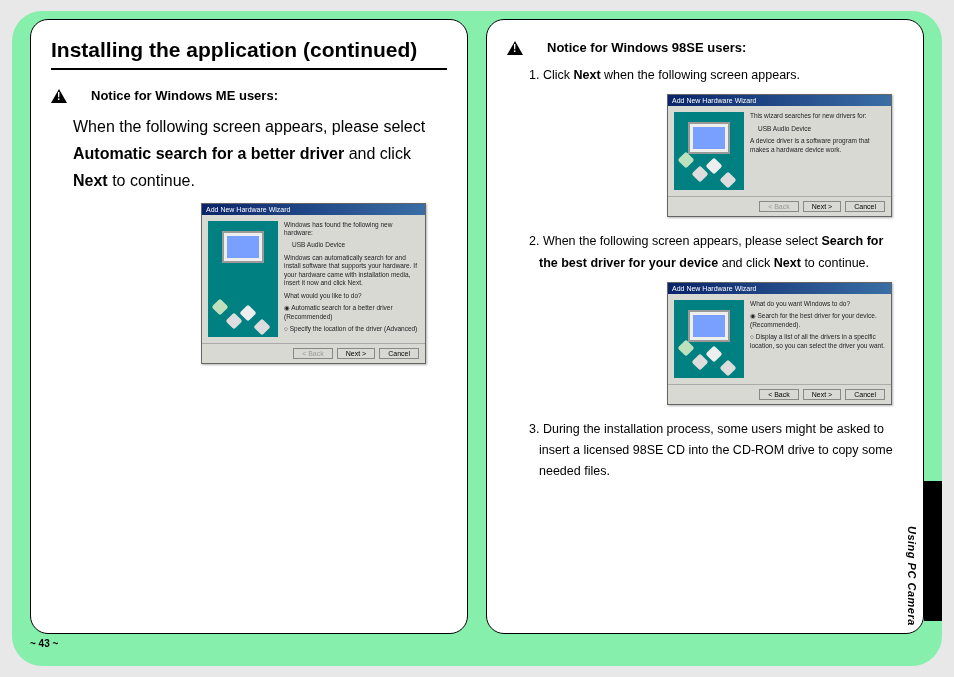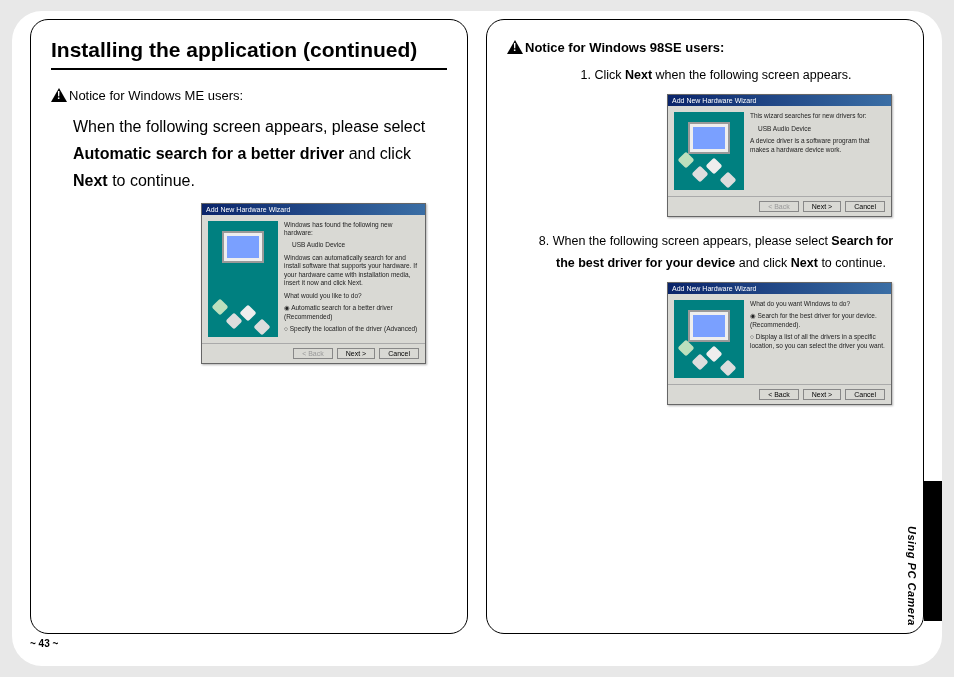--- a/index.html
+++ b/index.html
@@ -9,21 +9,21 @@
     background: #e8e8e8;
     font-family: Arial, Helvetica, sans-serif;
     display: flex;
     align-items: center;
     justify-content: center;
     position: relative;
   }
   .page-wrap {
     width: 930px;
     height: 655px;
-    background: #ffffff;
+    background: #86efac;
     border-radius: 30px;
     position: relative;
     padding: 8px 18px 0 18px;
   }
   .columns {
     display: flex;
     gap: 18px;
     height: 615px;
   }
   .col {
@@ -36,22 +36,22 @@
   }
   .title {
     font-size: 21px;
     font-weight: bold;
     border-bottom: 2px solid #000;
     padding-bottom: 6px;
     margin-bottom: 18px;
   }
   .notice-line {
     display: flex;
-    align-items: flex-start;
-    gap: 2px;
+    align-items: flex-end;
+    gap: 24px;
     font-size: 13px;
     margin-bottom: 10px;
   }
   .warn-icon {
     width: 0; height: 0;
     border-left: 8px solid transparent;
     border-right: 8px solid transparent;
     border-bottom: 14px solid #000;
     position: relative;
     display: inline-block;
@@ -59,21 +59,21 @@
   .warn-icon::after {
     content: "!";
     color: #fff;
     font-size: 10px;
     font-weight: bold;
     position: absolute;
     left: -2px; top: 2px;
   }
   .para { font-size: 16px; line-height: 1.7; margin-left: 22px; }
   .para .b { font-weight: bold; }
-  .step { font-size: 12.5px; line-height: 1.7; margin-left: 22px; margin-bottom: 8px; text-indent: -10px; padding-left: 10px; text-align: center;}
+  .step { font-size: 12.5px; line-height: 1.7; margin-left: 22px; margin-bottom: 8px; text-indent: -10px; padding-left: 10px;}
   
   .wizard {
     width: 225px;
     border: 1px solid #666;
     margin: 8px auto 14px auto;
     background: #d9d9d4;
     font-size: 6.5px;
     box-shadow: 1px 1px 2px rgba(0,0,0,0.3);
   }
   .wizard-title {
@@ -139,21 +139,21 @@
 <body>
 
 <div class="page-wrap">
   <div class="columns">
 
     <div class="col">
       <div class="title">Installing the application (continued)</div>
 
       <div class="notice-line">
         <span class="warn-icon"></span>
-        <span class="b" style="font-weight:normal">Notice for Windows ME users:</span>
+        <span class="b" style="font-weight:bold">Notice for Windows ME users:</span>
       </div>
 
       <p class="para">
         <span>When the following screen appears, please select </span>
         <span class="b" style="font-weight:bold">Automatic search for a better driver</span>
         <span> and click </span>
         <span class="b" style="font-weight:bold">Next</span>
         <span> to continue.</span>
       </p>
 
@@ -211,21 +211,21 @@
           </div>
         </div>
         <div class="wizard-buttons">
           <div class="wbtn disabled">&lt; Back</div>
           <div class="wbtn">Next &gt;</div>
           <div class="wbtn">Cancel</div>
         </div>
       </div>
 
       <p class="step">
-        <span>8. When the following screen appears, please select </span><span style="font-weight:bold">Search for the best driver for your device</span><span> and click </span><span style="font-weight:bold">Next</span><span> to continue.</span>
+        <span>2. When the following screen appears, please select </span><span style="font-weight:bold">Search for the best driver for your device</span><span> and click </span><span style="font-weight:bold">Next</span><span> to continue.</span>
       </p>
 
       <div class="wizard" style="margin-left:160px;">
         <div class="wizard-title">Add New Hardware Wizard</div>
         <div class="wizard-body">
           <div class="wizard-art">
             <div class="monitor"></div>
             <div class="disc d1"></div>
             <div class="disc d2"></div>
             <div class="disc d3"></div>
@@ -237,20 +237,21 @@
             <div class="wt-line radio">Display a list of all the drivers in a specific location, so you can select the driver you want.</div>
           </div>
         </div>
         <div class="wizard-buttons">
           <div class="wbtn">&lt; Back</div>
           <div class="wbtn">Next &gt;</div>
           <div class="wbtn">Cancel</div>
         </div>
       </div>
 
+      <p class="step">3. During the installation process, some users might be asked to insert a licensed 98SE CD into the CD-ROM drive to copy some needed files.</p>
 
     </div>
   </div>
 
   <div class="page-num">~ 43 ~</div>
   <div class="side-tab"></div>
   <div class="side-label">Using PC Camera</div>
 </div>
 
 </body></html>

